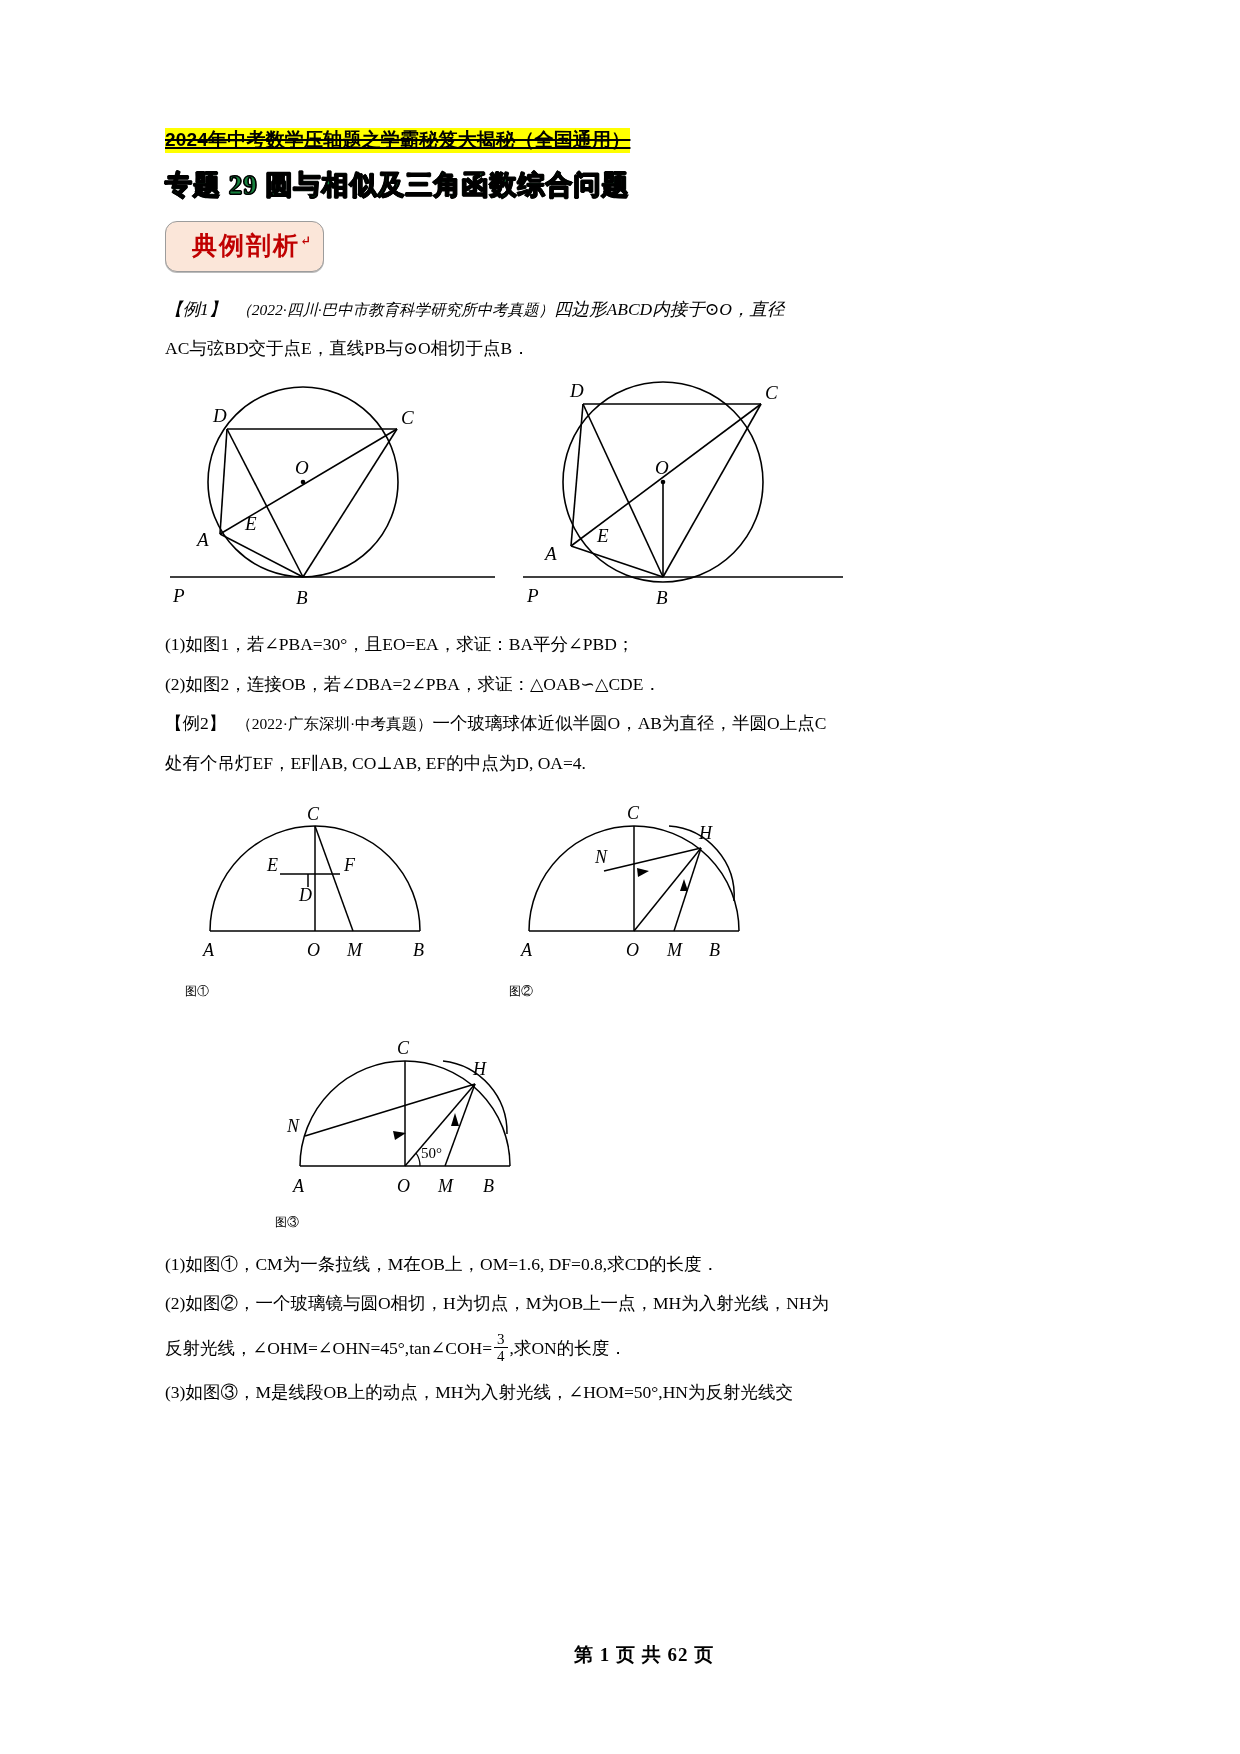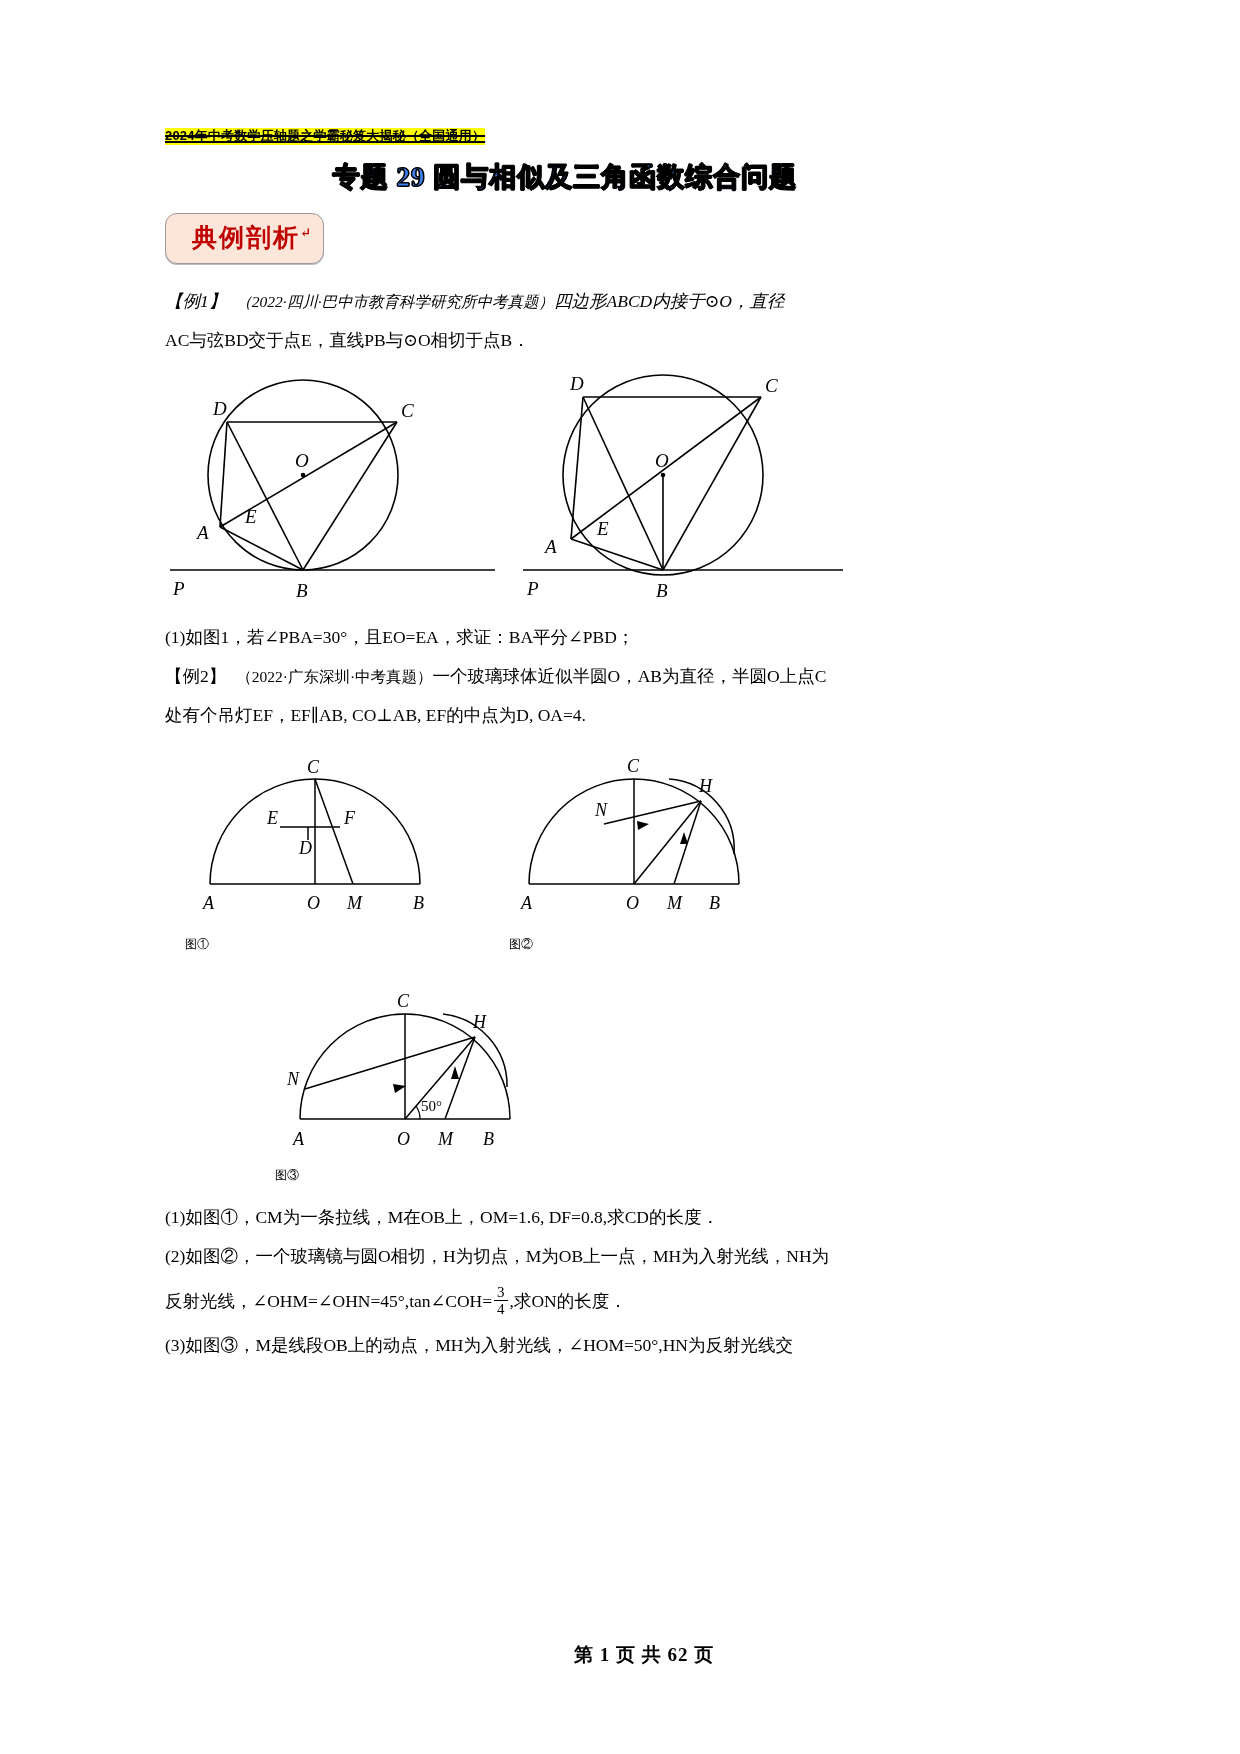--- a/index.html
+++ b/index.html
@@ -20,40 +20,40 @@
     position: absolute;
     left: 165px;
     top: 0;
     width: 800px;
   }
 
   
   .banner {
     margin-top: 128px;
     font-family: "Liberation Sans", "DejaVu Sans", sans-serif;
-    font-size: 13px;
+    font-size: 19px;
     font-weight: bold;
     letter-spacing: .2px;
     display: inline-block;
     background: #ffff00;
     text-decoration: line-through underline;
     text-decoration-thickness: 1.5px;
     white-space: nowrap;
     line-height: 1.3;
   }
 
   
   .doc-title {
     margin-top: 14px;
-    text-align: center;
+    text-align: left;
     font-family: "Liberation Serif", "DejaVu Serif", serif;
     font-size: 27px;
     font-weight: bold;
     letter-spacing: 1px;
-    color: #3b82f6;
+    color: #15803d;
     -webkit-text-stroke: 1.1px #000000;
     text-shadow:
       -1px 0 #000, 1px 0 #000, 0 -1px #000, 0 1px #000;
     white-space: nowrap;
   }
 
   
   .pill-wrap { margin-top: 18px; }
   .pill {
     display: inline-block;
@@ -190,20 +190,21 @@
           <text x="84" y="168">E</text>
           <text x="32" y="186">A</text>
           <text x="14" y="228">P</text>
           <text x="143" y="230">B</text>
         </g>
       </svg>
 
     </div>
 
     <p class="para" style="margin-top:6px;">(1)如图1，若∠PBA=30°，且EO=EA，求证：BA平分∠PBD；</p>
+    <p class="para">(2)如图2，连接OB，若∠DBA=2∠PBA，求证：△OAB∽△CDE．</p>
 
     <p class="para">
       <span class="tag">【例2】</span><span class="gap"></span><span class="src">（2022·广东深圳·中考真题）</span><span>一个玻璃球体近似半圆O，AB为直径，半圆O上点C</span>
     </p>
     <p class="para">
       <span>处有个吊灯EF，EF∥AB, CO⊥AB, EF的中点为D, OA=4.</span>
     </p>
 
     <div class="figrow" style="margin-top:8px; padding-left:20px;">
 

